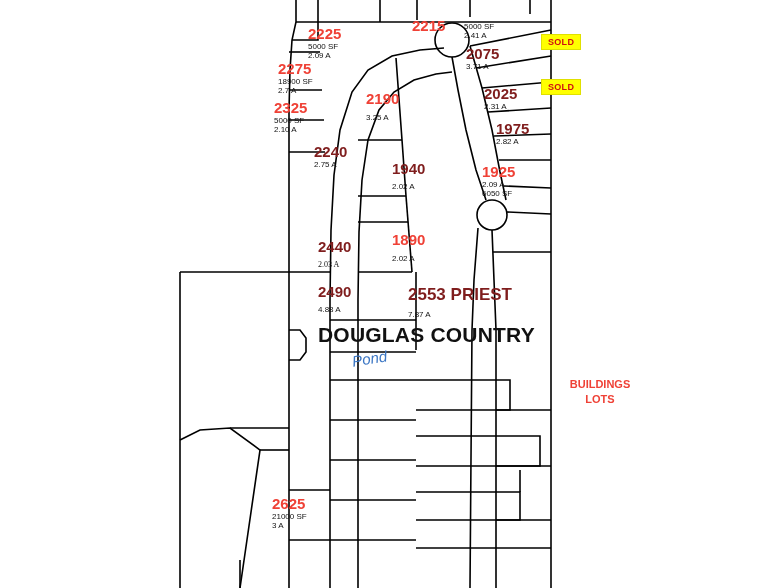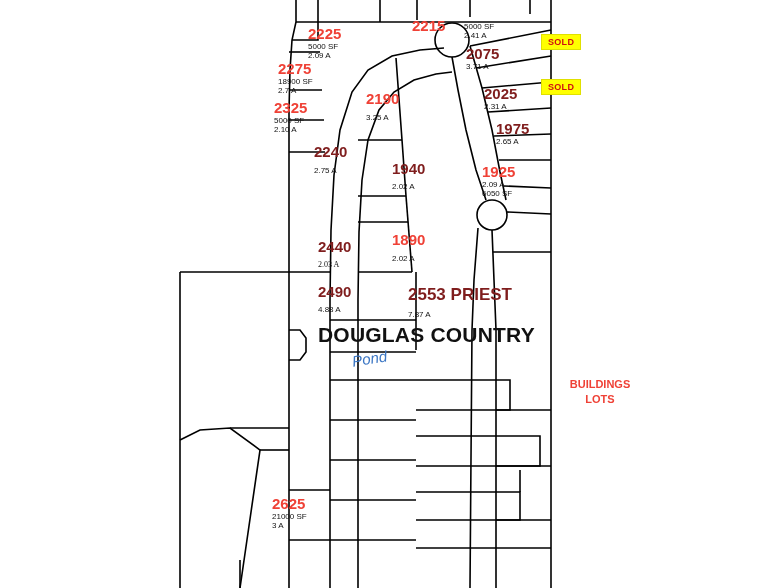--- a/index.html
+++ b/index.html
@@ -193,37 +193,37 @@
     <div class="lot-sub">3.71 A</div>
   </div>
 
   <div class="lot green" style="left:484px; top:85px; width:58px;">
     <div class="lot-id">2025</div>
     <div class="lot-sub">2.31 A</div>
   </div>
 
   <div class="lot green" style="left:496px; top:120px; width:58px;">
     <div class="lot-id">1975</div>
-    <div class="lot-sub">2.65 A</div>
+    <div class="lot-sub">2.82 A</div>
   </div>
 
   <div class="lot red" style="left:482px; top:163px; width:58px;">
     <div class="lot-id">1925</div>
     <div class="lot-sub">2.09 A</div>
     <div class="lot-sub">6050 SF</div>
   </div>
 
   <div class="lot red" style="left:366px; top:90px; width:62px;">
     <div class="lot-id">2190</div>
     <div class="lot-sub" style="margin-top:6px;">3.25 A</div>
   </div>
 
   <div class="lot green" style="left:314px; top:143px; width:62px;">
     <div class="lot-id">2240</div>
-    <div class="lot-sub" style="margin-top:6px;">2.75 A</div>
+    <div class="lot-sub" style="">2.75 A</div>
   </div>
 
   <div class="lot green" style="left:392px; top:160px; width:62px;">
     <div class="lot-id">1940</div>
     <div class="lot-sub" style="margin-top:5px;">2.02 A</div>
   </div>
 
   <div class="lot green" style="left:318px; top:238px; width:62px;">
     <div class="lot-id">2440</div>
     <div class="lot-sub" style="margin-top:5px;font-family:Liberation Serif, serif;">2.03 A</div>

